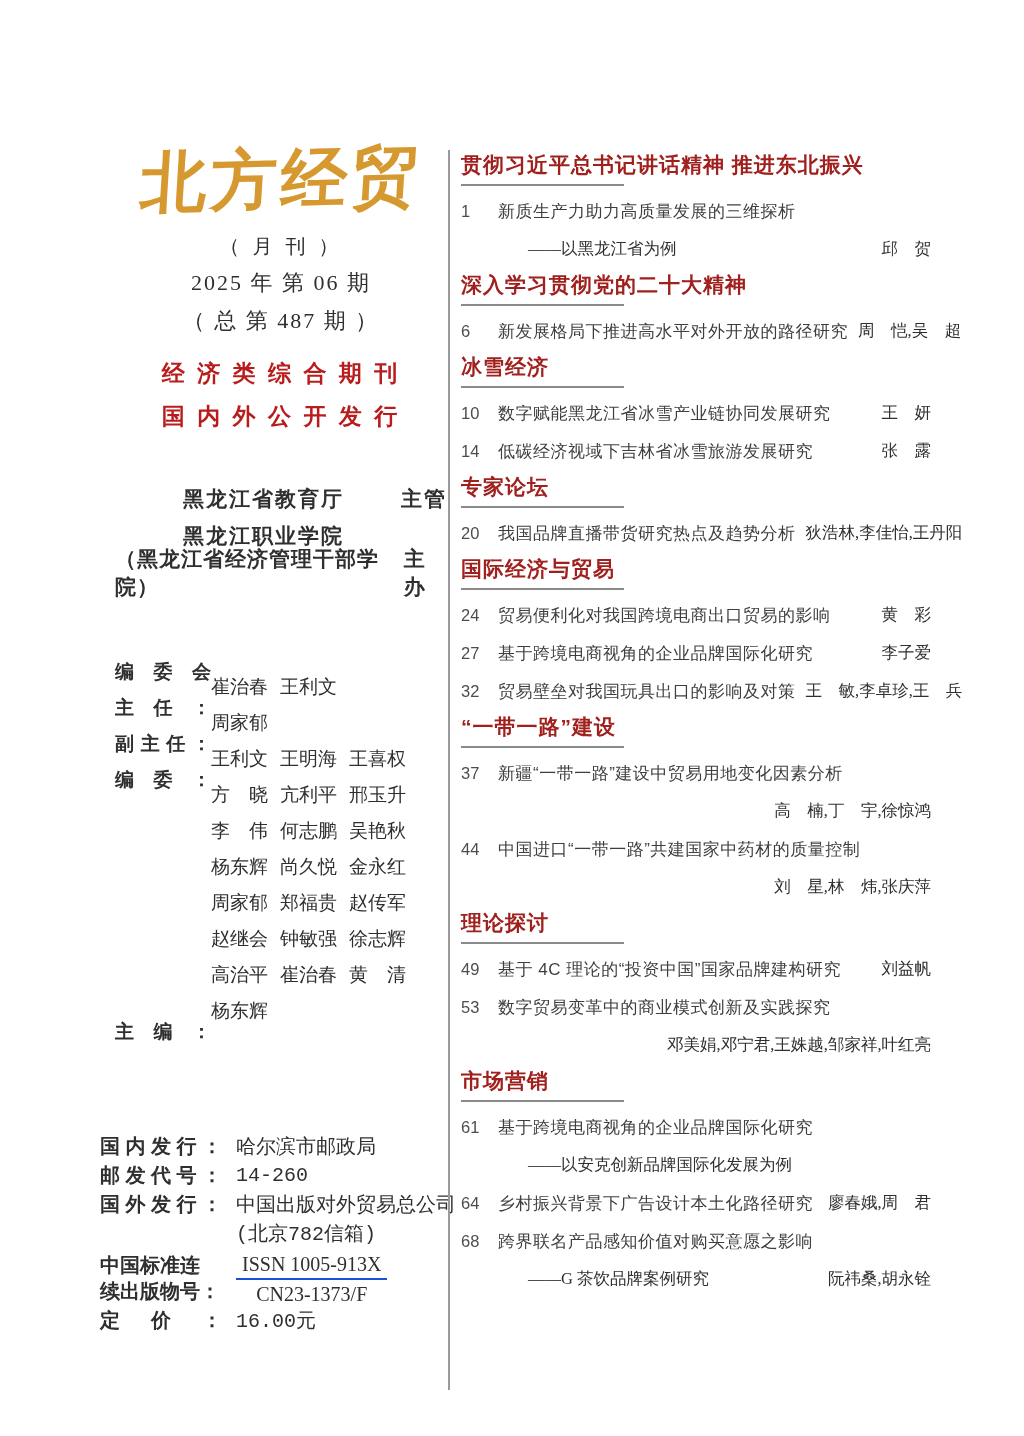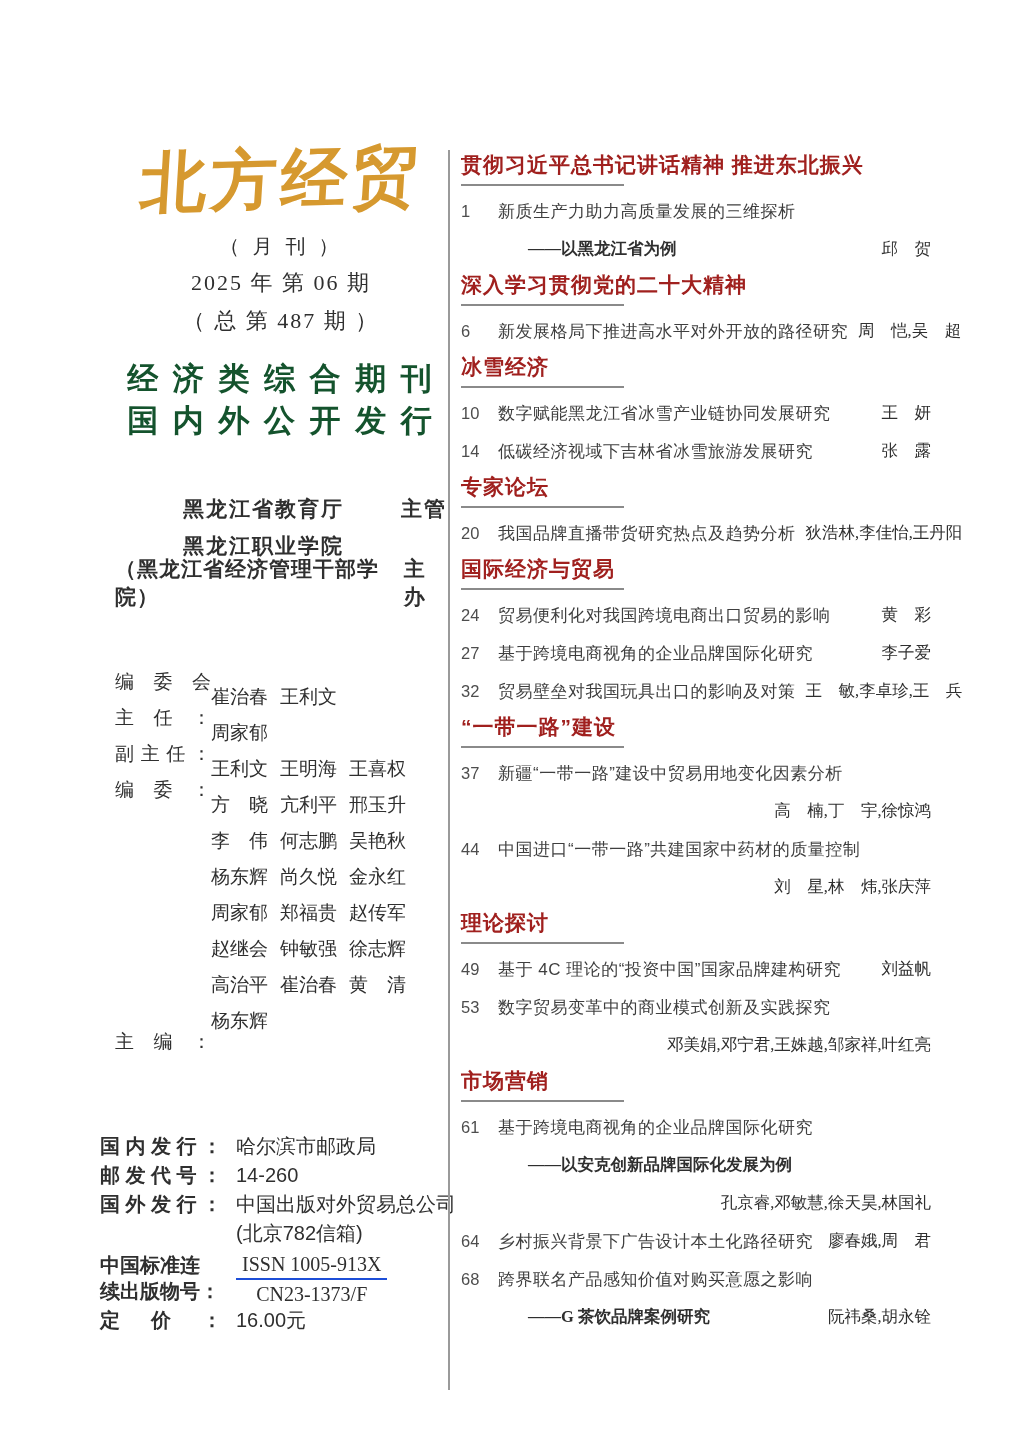--- a/index.html
+++ b/index.html
@@ -14,45 +14,45 @@
   .left-col{position:absolute;left:115px;top:140px;width:332px;}
   .logo{
     font-family:"Liberation Serif",serif;font-weight:bold;
     font-size:66px;line-height:1.2;color:#D6992F;text-align:center;
     letter-spacing:4px;transform:skewX(-5deg) rotate(-1.5deg);
     white-space:nowrap;
   }
   .monthly{margin-top:14px;text-align:center;font-size:20px;letter-spacing:4px;}
   .issue-line{text-align:center;font-size:22px;margin-top:8px;letter-spacing:2px;}
   .red-line{
-    text-align:center;font-size:31px;font-weight:bold;color:#14532d;
-    letter-spacing:3px;white-space:nowrap;
+    text-align:center;font-size:23px;font-weight:bold;color:#b91c1c;
+    margin-top:12px;letter-spacing:3px;white-space:nowrap;
   }
   .red-block{margin-top:22px;}
   .org-block{margin-top:48px;font-size:21px;font-weight:600;}
   .org-row{display:flex;align-items:center;height:37px;}
   .org-row .org{margin-left:68px;letter-spacing:2px;}
   .org-row .role{margin-left:auto;letter-spacing:2px;}
   .org-row.paren .org{margin-left:0;letter-spacing:1px;}
 
   .board{margin-top:42px;font-size:19px;}
   .board-row{display:flex;align-items:center;height:36px;}
   .sp-label{
-    width:96px;font-weight:normal;text-align:justify;text-align-last:justify;
+    width:96px;font-weight:bold;text-align:justify;text-align-last:justify;
     white-space:nowrap;flex:none;margin-top:42px;
   }
   .name-cell{width:69px;flex:none;white-space:nowrap;}
 
   .pub-block{position:absolute;left:100px;top:1132px;width:332px;font-size:20px;}
   .pub-row{display:flex;align-items:center;min-height:29px;}
   .pub-label{
     width:122px;flex:none;font-weight:bold;text-align:justify;
     text-align-last:justify;white-space:nowrap;
   }
-  .pub-value{margin-left:14px;font-family:Liberation Sans, sans-serif;white-space:nowrap;}
+  .pub-value{margin-left:14px;font-family:Liberation Mono, monospace;white-space:nowrap;}
   .pub-value.indent-only{margin-left:136px;}
   .issn-row{align-items:flex-start;margin-top:4px;}
   .pub-label.two-line{display:block;text-align:left;text-align-last:auto;}
   .pub-label.two-line span{display:block;line-height:26px;white-space:nowrap;}
   .issn-frac{margin-left:14px;font-family:"Liberation Serif",serif;text-align:center;}
   .issn-top{padding:0 6px 2px 6px;border-bottom:2px solid #1d4ed8;line-height:24px;}
   .issn-bottom{padding-top:2px;line-height:24px;}
 
   
   .divider{position:absolute;left:448px;top:150px;width:2px;height:1240px;background:#9a9a9a;}
@@ -62,21 +62,21 @@
   .sec-head{padding-top:5px;height:39px;}
   .sec-title{
     font-size:21px;font-weight:bold;color:#A0201E;letter-spacing:1px;
     white-space:nowrap;line-height:24px;
   }
   .sec-underline{width:163px;height:2px;background:#8a8a8a;margin-top:7px;}
   .entry-line{display:flex;align-items:center;height:38px;white-space:nowrap;}
   .page-num{width:37px;flex:none;font-size:16.5px;color:#4d4d4d;}
   .entry-title{font-size:17px;color:#3e3e3e;letter-spacing:0.5px;}
   .entry-authors{margin-left:auto;padding-left:10px;font-family:"Liberation Serif",serif;font-size:16.5px;color:#2f2f2f;}
-  .subtitle-line .entry-sub{margin-left:67px;font-family:"Liberation Serif",serif;font-size:16.5px;color:#2f2f2f;font-weight:bold;}
+  .subtitle-line .entry-sub{margin-left:67px;font-family:"Liberation Serif",serif;font-size:16.5px;color:#2f2f2f;}
   .authors-line{justify-content:flex-end;}
 </style>
 </head>
 <body>
 
 <div class="left-col">
   <div class="logo">北方经贸</div>
   <div class="monthly serif">（ 月 刊 ）</div>
   <div class="issue-line serif">2025 年  第 06 期</div>
   <div class="issue-line serif">（ 总 第 487 期 ）</div>
@@ -355,23 +355,20 @@
       <div class="sec-underline"></div>
     </div>
     <div class="entries">
         <div class="entry-line">
           <div class="page-num">61</div>
           <div class="entry-title">基于跨境电商视角的企业品牌国际化研究</div>
         </div>
         <div class="entry-line subtitle-line">
           <div class="entry-sub">——以安克创新品牌国际化发展为例</div>
         </div>
-        <div class="entry-line authors-line">
-          <div class="entry-authors">孔京睿,邓敏慧,徐天昊,林国礼</div>
-        </div>
         <div class="entry-line">
           <div class="page-num">64</div>
           <div class="entry-title">乡村振兴背景下广告设计本土化路径研究</div>
           <div class="entry-authors">廖春娥,周　君</div>
         </div>
         <div class="entry-line">
           <div class="page-num">68</div>
           <div class="entry-title">跨界联名产品感知价值对购买意愿之影响</div>
         </div>
         <div class="entry-line subtitle-line">

